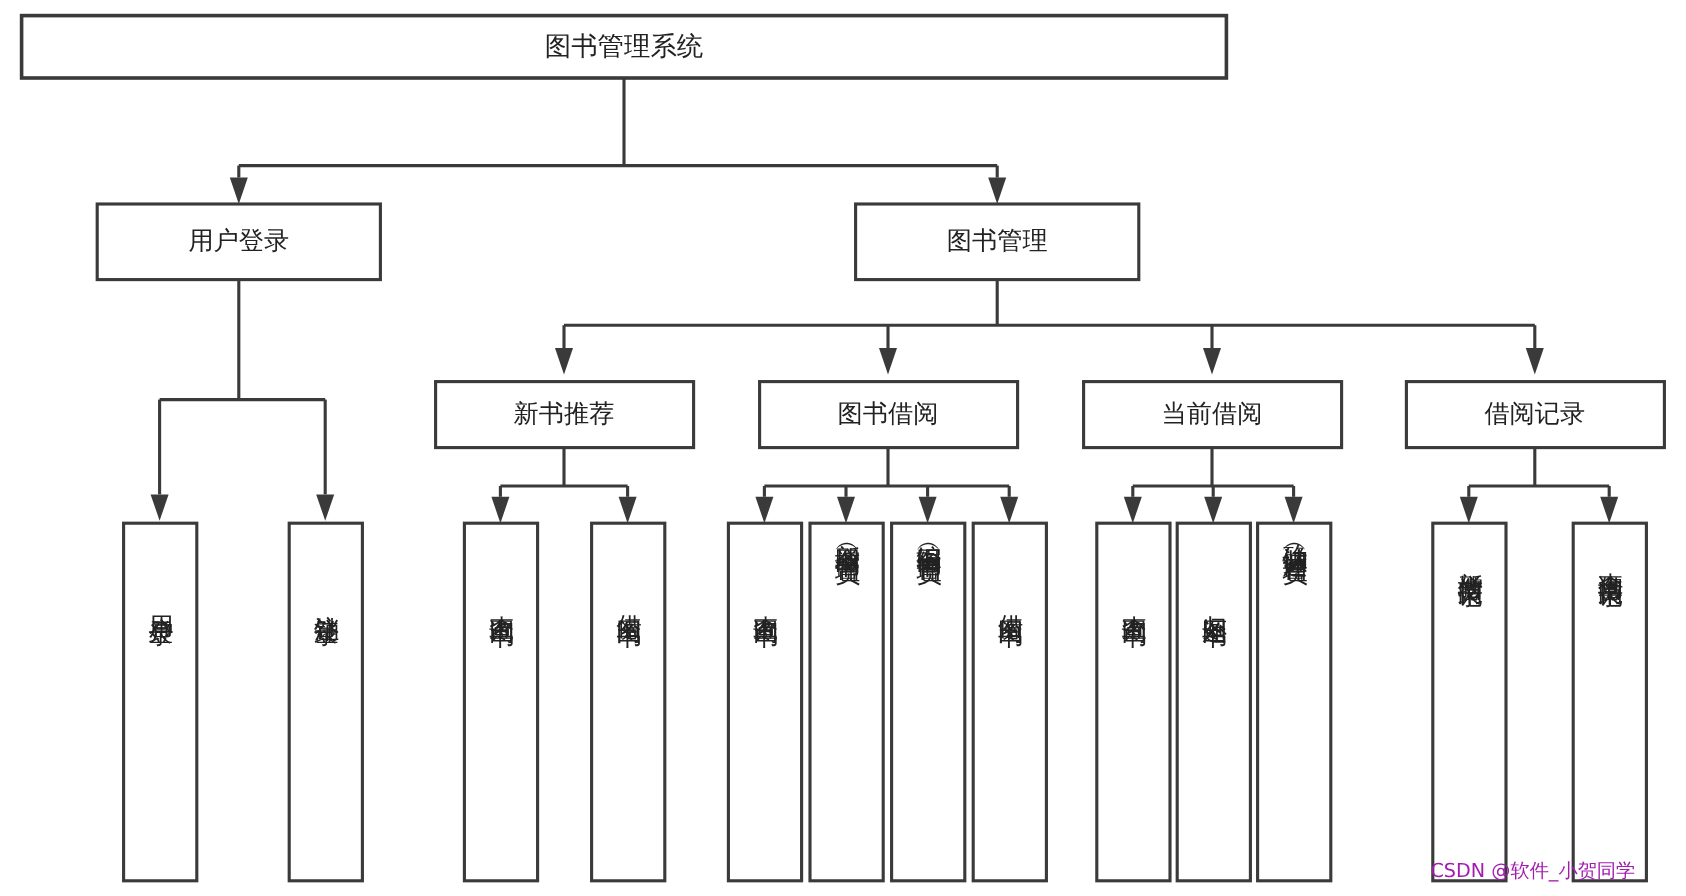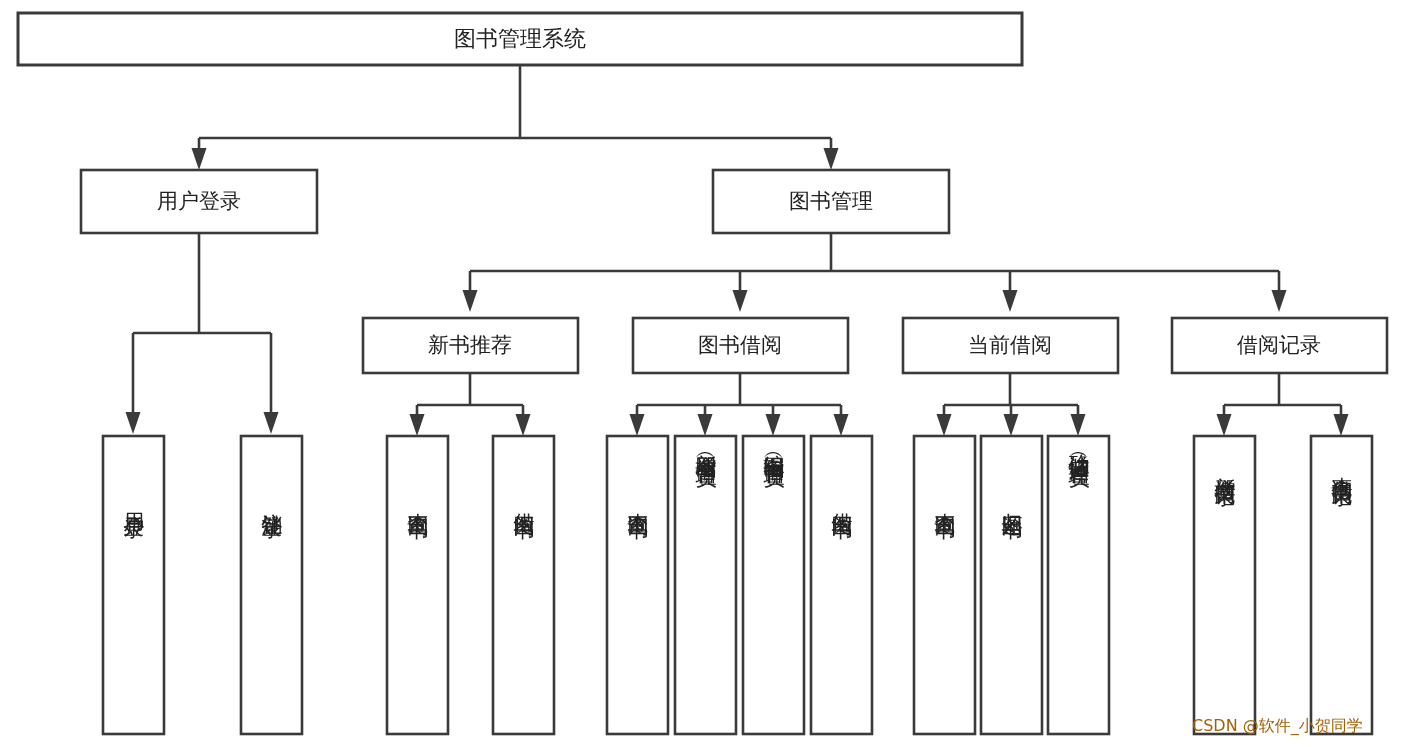--- a/index.html
+++ b/index.html
@@ -18,21 +18,21 @@
     fill:#222222;
     font-family:"DejaVu Sans","Liberation Sans",sans-serif;
     text-anchor:middle;
     dominant-baseline:middle;
   }
   .label-h{font-size:21px;}
   .label-root{font-size:22px;}
   .label-v{font-size:21px;writing-mode:vertical-rl;text-orientation:upright;letter-spacing:2px;}
   .watermark{
     position:absolute;
-    color:#a16207;
+    color:#a21caf;
     font-size:16px;
     font-family:"DejaVu Sans","Liberation Sans",sans-serif;
     white-space:nowrap;
     left:1192px;top:716px;
     pointer-events:none;
   }
 </style>
 </head>
 <body>
 

